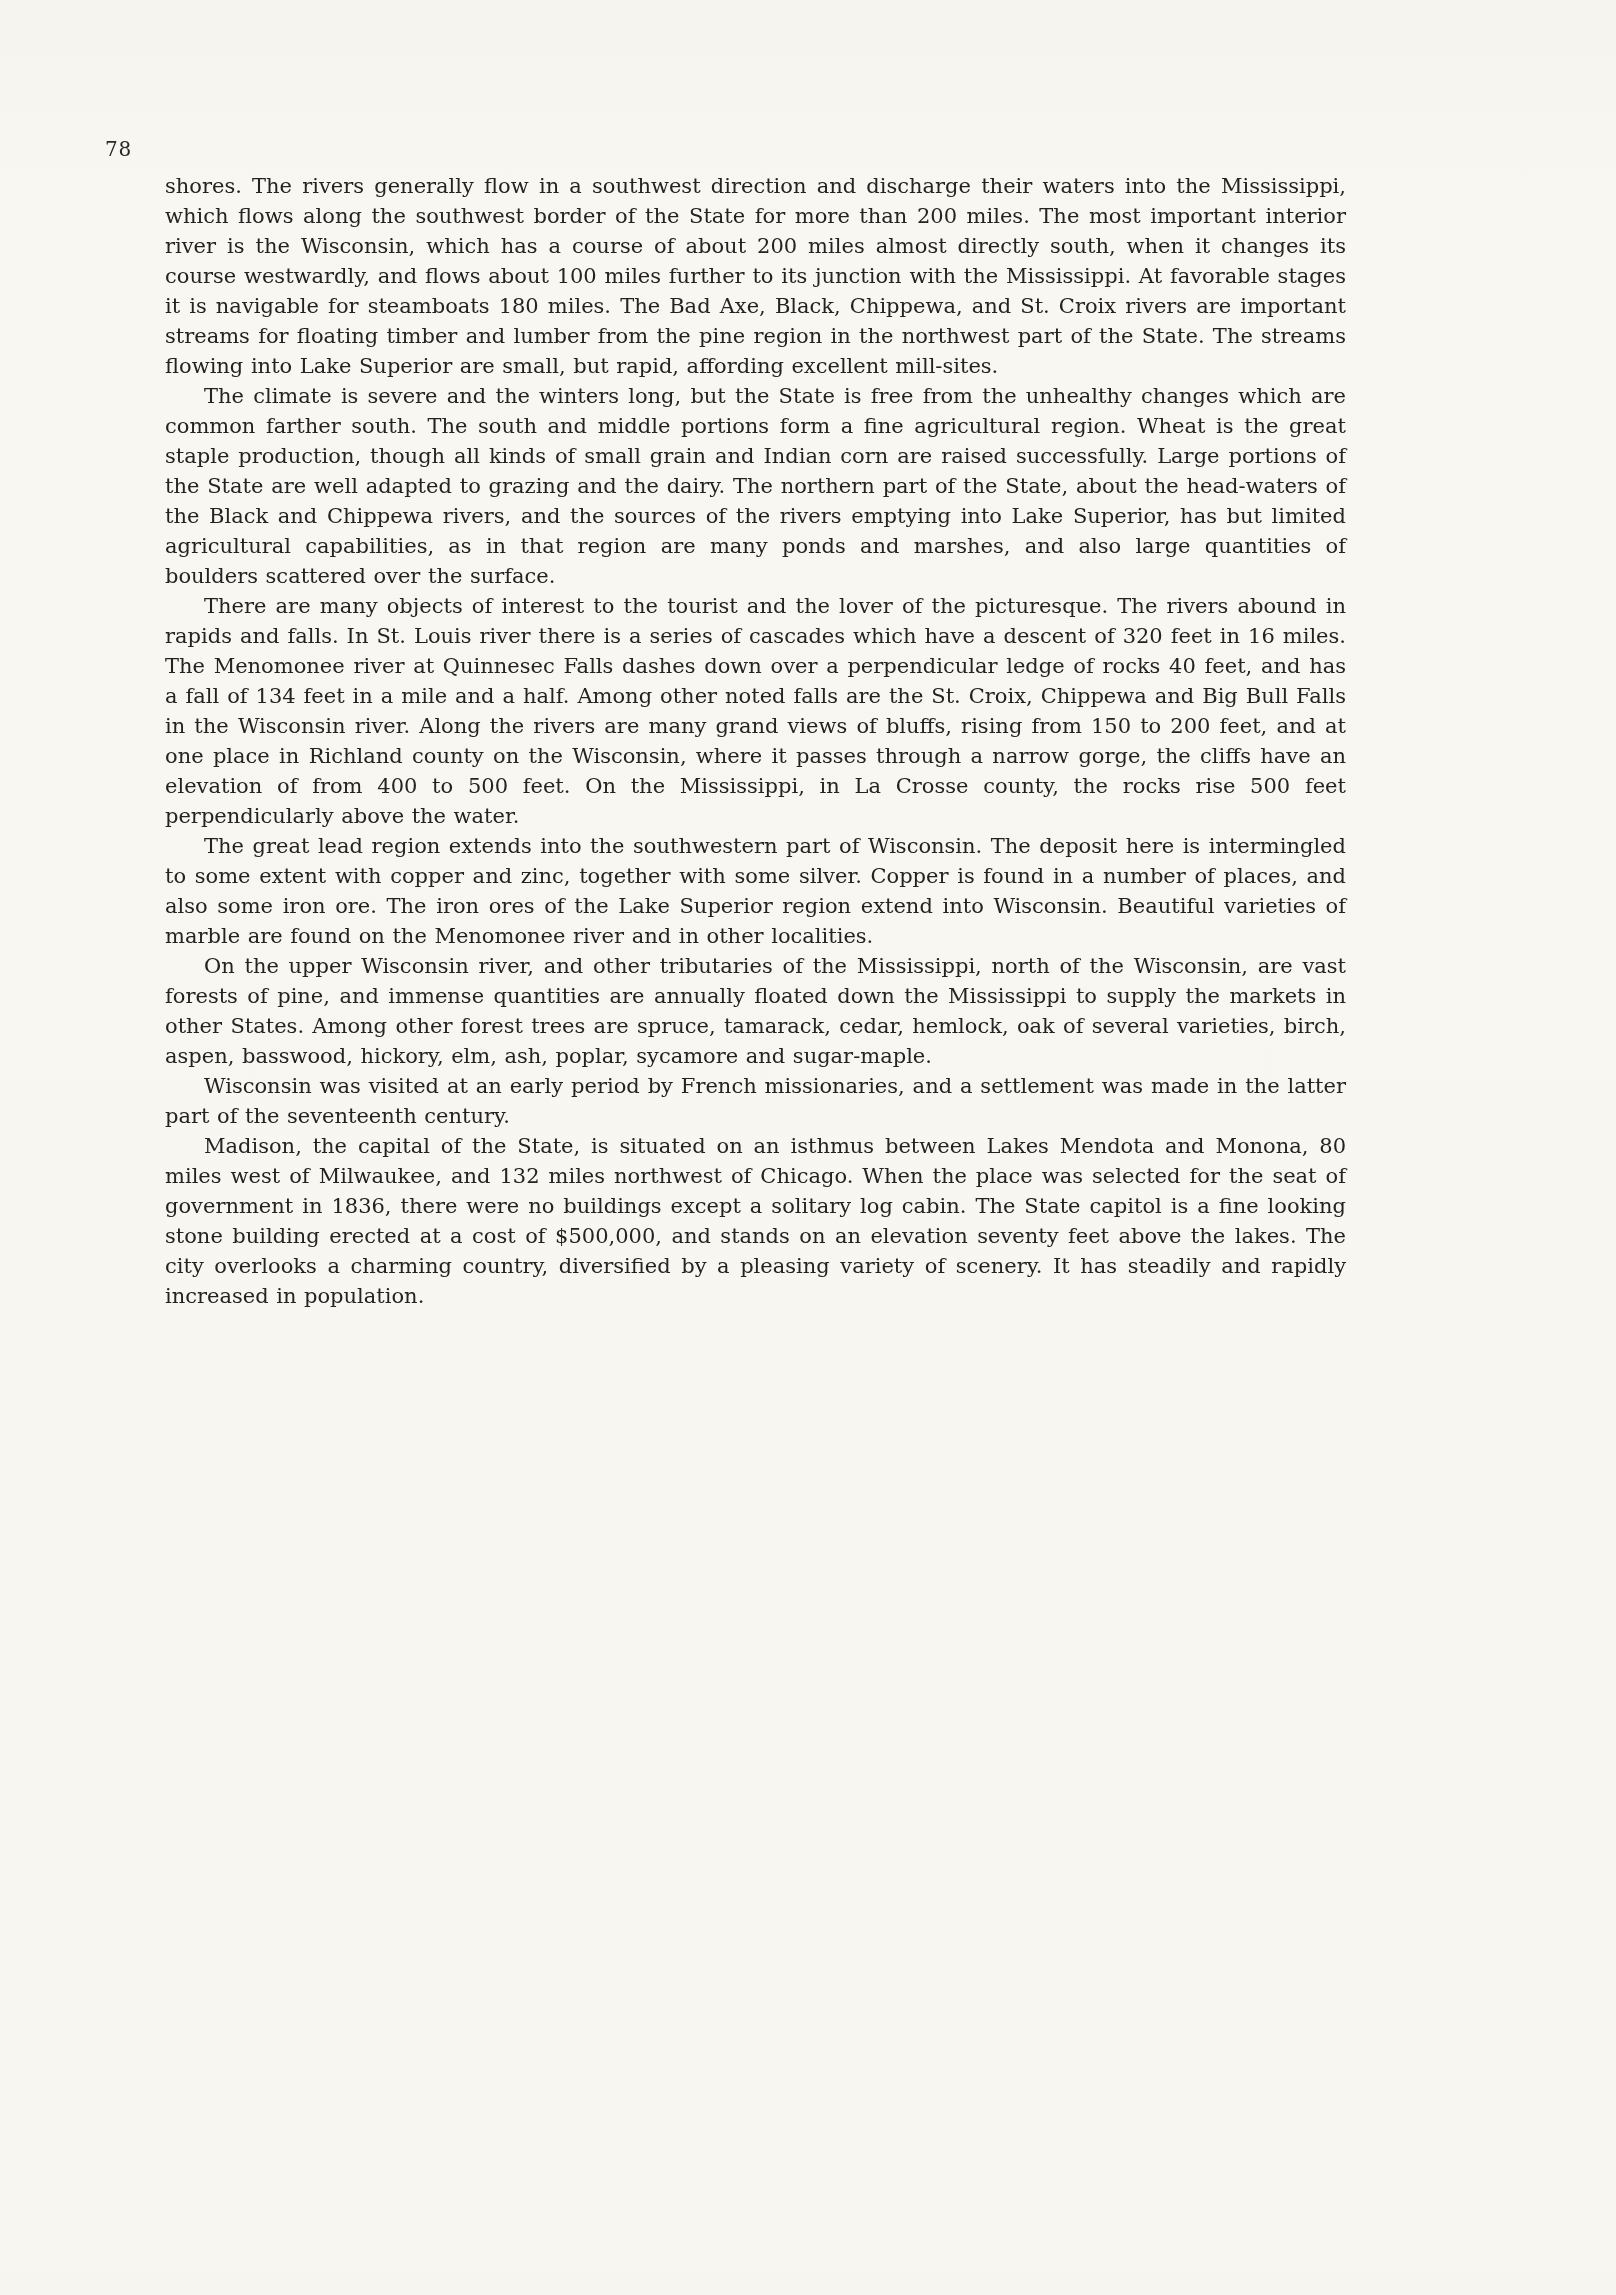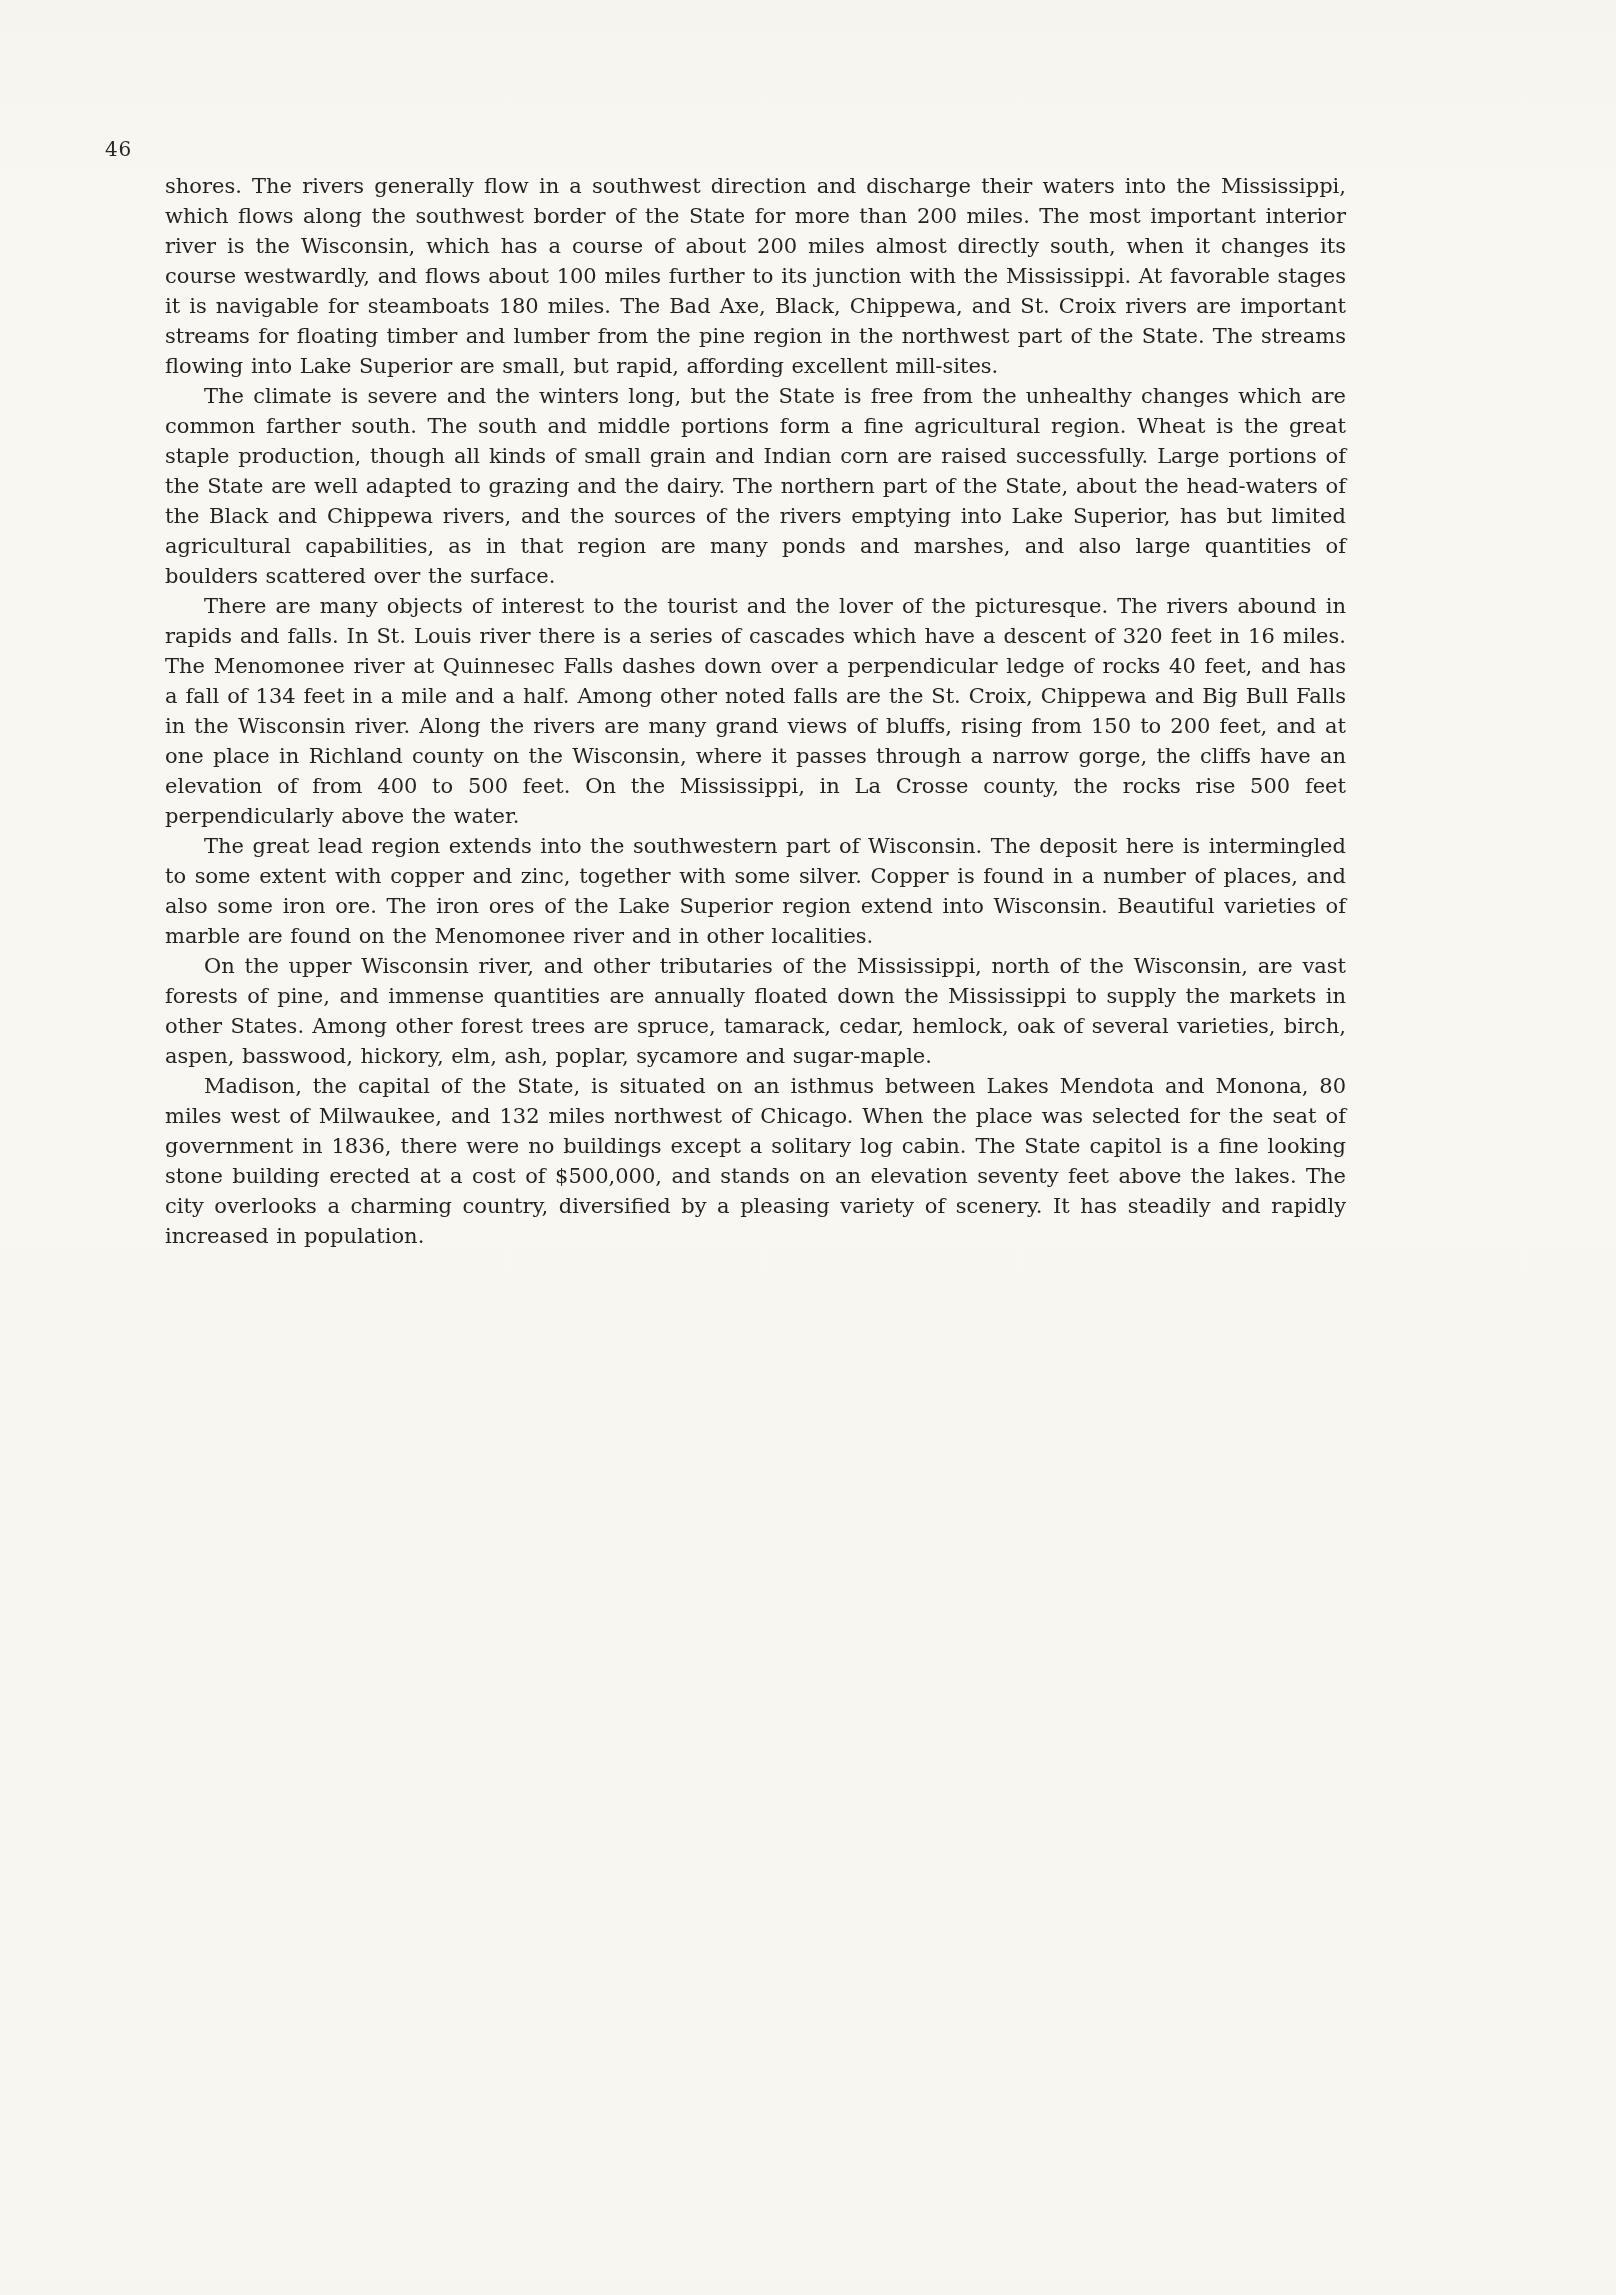--- a/index.html
+++ b/index.html
@@ -52,26 +52,27 @@
   }
   .text-block p.continuation {
     text-indent: 0;
   }
 </style>
 </head>
 <body>
 
 <div class="page">
 
-  <div class="page-number">46</div>
+  <div class="page-number">78</div>
 
 
   <div class="text-block">
     <p class="continuation">shores. The rivers generally flow in a southwest direction and discharge their waters into the Mississippi, which flows along the southwest border of the State for more than 200 miles. The most important interior river is the Wisconsin, which has a course of about 200 miles almost directly south, when it changes its course westwardly, and flows about 100 miles further to its junction with the Mississippi. At favorable stages it is navigable for steamboats 180 miles. The Bad Axe, Black, Chippewa, and St. Croix rivers are important streams for floating timber and lumber from the pine region in the northwest part of the State. The streams flowing into Lake Superior are small, but rapid, affording excellent mill-sites.</p>
     <p>The climate is severe and the winters long, but the State is free from the unhealthy changes which are common farther south. The south and middle portions form a fine agricultural region. Wheat is the great staple production, though all kinds of small grain and Indian corn are raised successfully. Large portions of the State are well adapted to grazing and the dairy. The northern part of the State, about the head-waters of the Black and Chippewa rivers, and the sources of the rivers emptying into Lake Superior, has but limited agricultural capabilities, as in that region are many ponds and marshes, and also large quantities of boulders scattered over the surface.</p>
     <p>There are many objects of interest to the tourist and the lover of the picturesque. The rivers abound in rapids and falls. In St. Louis river there is a series of cascades which have a descent of 320 feet in 16 miles. The Menomonee river at Quinnesec Falls dashes down over a perpendicular ledge of rocks 40 feet, and has a fall of 134 feet in a mile and a half. Among other noted falls are the St. Croix, Chippewa and Big Bull Falls in the Wisconsin river. Along the rivers are many grand views of bluffs, rising from 150 to 200 feet, and at one place in Richland county on the Wisconsin, where it passes through a narrow gorge, the cliffs have an elevation of from 400 to 500 feet. On the Mississippi, in La Crosse county, the rocks rise 500 feet perpendicularly above the water.</p>
     <p>The great lead region extends into the southwestern part of Wisconsin. The deposit here is intermingled to some extent with copper and zinc, together with some silver. Copper is found in a number of places, and also some iron ore. The iron ores of the Lake Superior region extend into Wisconsin. Beautiful varieties of marble are found on the Menomonee river and in other localities.</p>
     <p>On the upper Wisconsin river, and other tributaries of the Mississippi, north of the Wisconsin, are vast forests of pine, and immense quantities are annually floated down the Mississippi to supply the markets in other States. Among other forest trees are spruce, tamarack, cedar, hemlock, oak of several varieties, birch, aspen, basswood, hickory, elm, ash, poplar, sycamore and sugar-maple.</p>
+    <p>Wisconsin was visited at an early period by French missionaries, and a settlement was made in the latter part of the seventeenth century.</p>
     <p>Madison, the capital of the State, is situated on an isthmus between Lakes Mendota and Monona, 80 miles west of Milwaukee, and 132 miles northwest of Chicago. When the place was selected for the seat of government in 1836, there were no buildings except a solitary log cabin. The State capitol is a fine looking stone building erected at a cost of $500,000, and stands on an elevation seventy feet above the lakes. The city overlooks a charming country, diversified by a pleasing variety of scenery. It has steadily and rapidly increased in population.</p>
   </div>
 
 </div>
 
 
 </body></html>

